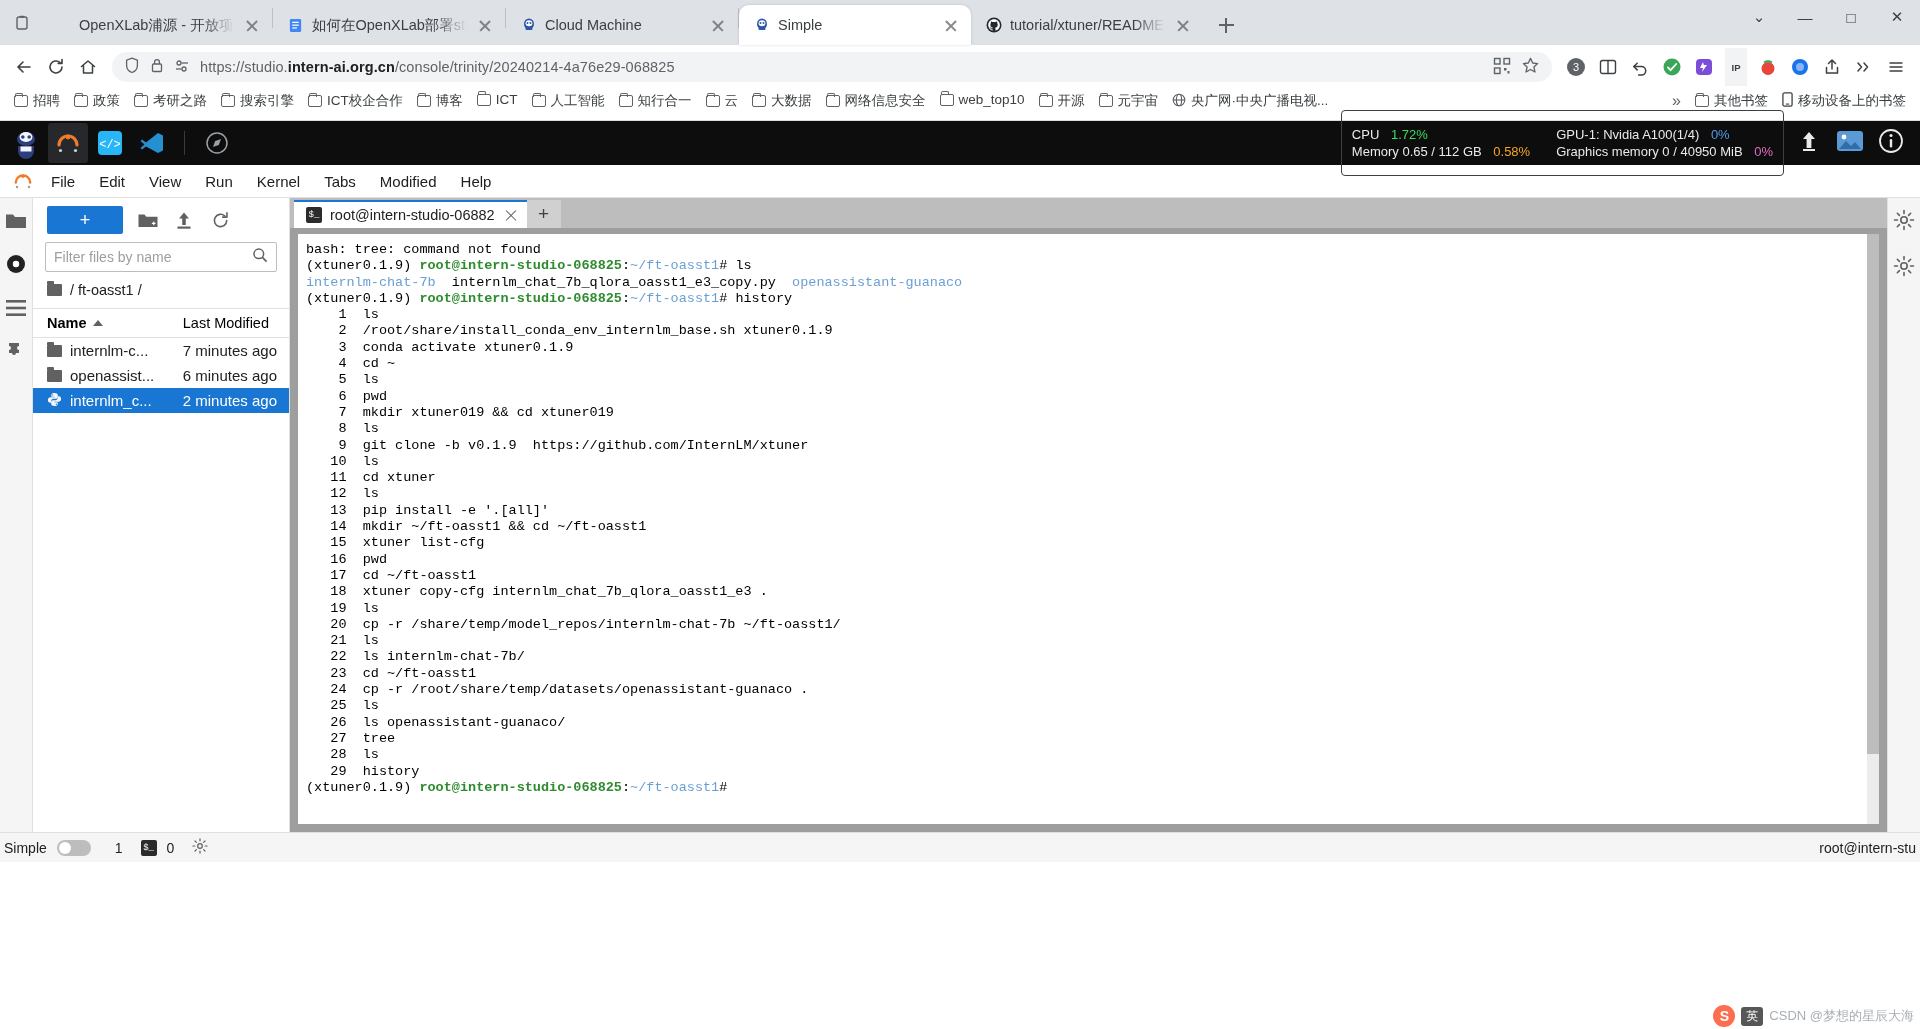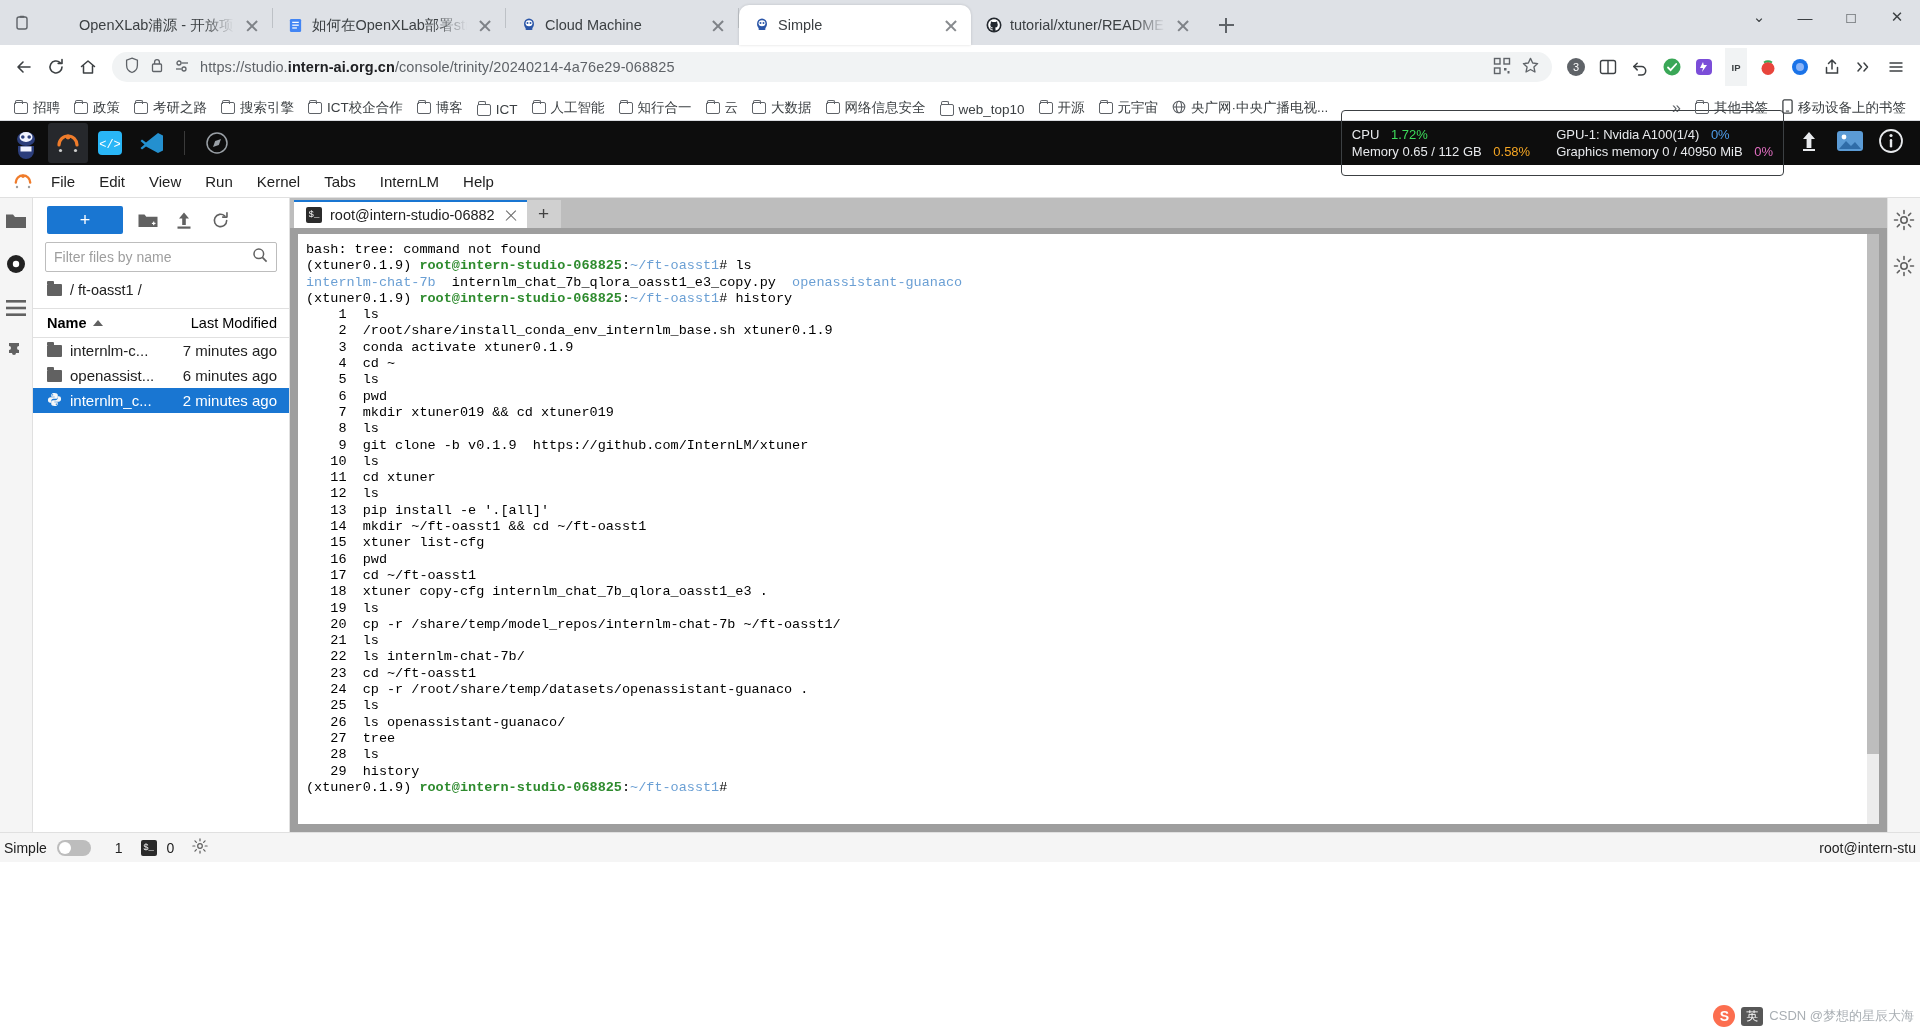--- a/index.html
+++ b/index.html
@@ -79,21 +79,21 @@
   .omni-right { display:flex; align-items:center; gap:10px; }
 
   .badge-count {
     width: 18px; height: 18px; border-radius: 50%; background:#5f6368; color:#fff;
     font-size: 11px; display:flex; align-items:center; justify-content:center;
   }
   .ext-chip { width: 22px; height: 38px; border-radius: 0; display:flex; align-items:center; justify-content:center; font-size: 10px; color:#fff; }
 
   
   #bookmarks {
-    height: 32px; background:#ffffff; display:flex; align-items:flex-end;
+    height: 32px; background:#ffffff; display:flex; align-items:flex-start;
     padding: 0 8px; gap: 2px; font-size: 13.5px; color:#3c4043;
     border-bottom: 1px solid #dadce0;
   }
   .bm { display:flex; align-items:center; gap:5px; padding: 3px 6px; border-radius:4px; white-space: nowrap; flex: 0 0 auto;}
   .bm-label { }
   .bm-overflow { margin-left: auto; display:flex; align-items:center; gap:2px; }
   .folder-ico {
     width: 14px; height: 12px; border:1.4px solid #5f6368; border-radius:2px;
     position: relative; flex:0 0 14px;
   }
@@ -156,21 +156,21 @@
 
   #fp-breadcrumb { display:flex; align-items:center; gap:8px; padding: 10px 14px; font-size: 14.5px; color:#212121; }
   .fp-folder-solid { width: 15px; height: 12px; background:#616161; border-radius:1px; position:relative; flex:0 0 15px;}
   .fp-folder-solid::before { content:""; position:absolute; top:-3px; left:0; width:7px; height:3px; background:#616161; border-radius:1px 1px 0 0;}
 
   #fp-head {
     display:flex; align-items:center; border-top:1px solid #e0e0e0; border-bottom:1px solid #e0e0e0;
     height: 30px; font-size: 14.5px; font-weight: bold; color:#000000;
   }
   #fp-head .c-name { flex:1 1 auto; padding-left: 14px; display:flex; align-items:center; gap:6px;}
-  #fp-head .c-mod  { width: 120px; padding-right: 12px; text-align:right; font-weight:normal;}
+  #fp-head .c-mod  { width: 120px; padding-right: 20px; text-align:right; font-weight:normal;}
   .sort-caret { width:0;height:0;border-left:5px solid transparent;border-right:5px solid transparent;border-bottom:6px solid #616161;}
 
   .fp-row { display:flex; align-items:center; height: 25px; font-size: 15px; color:#212121; }
   .fp-row.selected { background:#1976d2; color:#fff; }
   .fp-row .c-name { flex:1 1 auto; padding-left: 14px; display:flex; align-items:center; gap:8px; overflow:hidden; white-space:nowrap;}
   .fp-row .c-mod  { width: 120px; padding-right: 12px; text-align:right; white-space:nowrap;}
 
   
   #term-area { flex:1 1 auto; display:flex; flex-direction:column; background:#9e9e9e; min-width: 0;}
   #term-tabbar { height: 30px; background:#bdbdbd; display:flex; align-items:flex-end; padding-left: 4px;}
@@ -597,21 +597,21 @@
         <circle cx="7.5" cy="22.5" r="1.5" fill="#9e9e9e"></circle>
         <circle cx="22.5" cy="22.5" r="1.5" fill="#9e9e9e"></circle>
       </svg>
   </span>
   <span class="jl-menu">File</span>
   <span class="jl-menu">Edit</span>
   <span class="jl-menu">View</span>
   <span class="jl-menu">Run</span>
   <span class="jl-menu">Kernel</span>
   <span class="jl-menu">Tabs</span>
-  <span class="jl-menu">InternLM</span>
+  <span class="jl-menu">Modified</span>
   <span class="jl-menu">Help</span>
 </div>
 
 <div id="jl-body">
 
   <div id="jl-left-rail">
     <span class="rail-ico">
       <svg width="22" height="20" viewBox="0 0 22 20">
           <path d="M1 4.5h7l2 2.5h11V18H1z" fill="#616161"></path>
         </svg>

